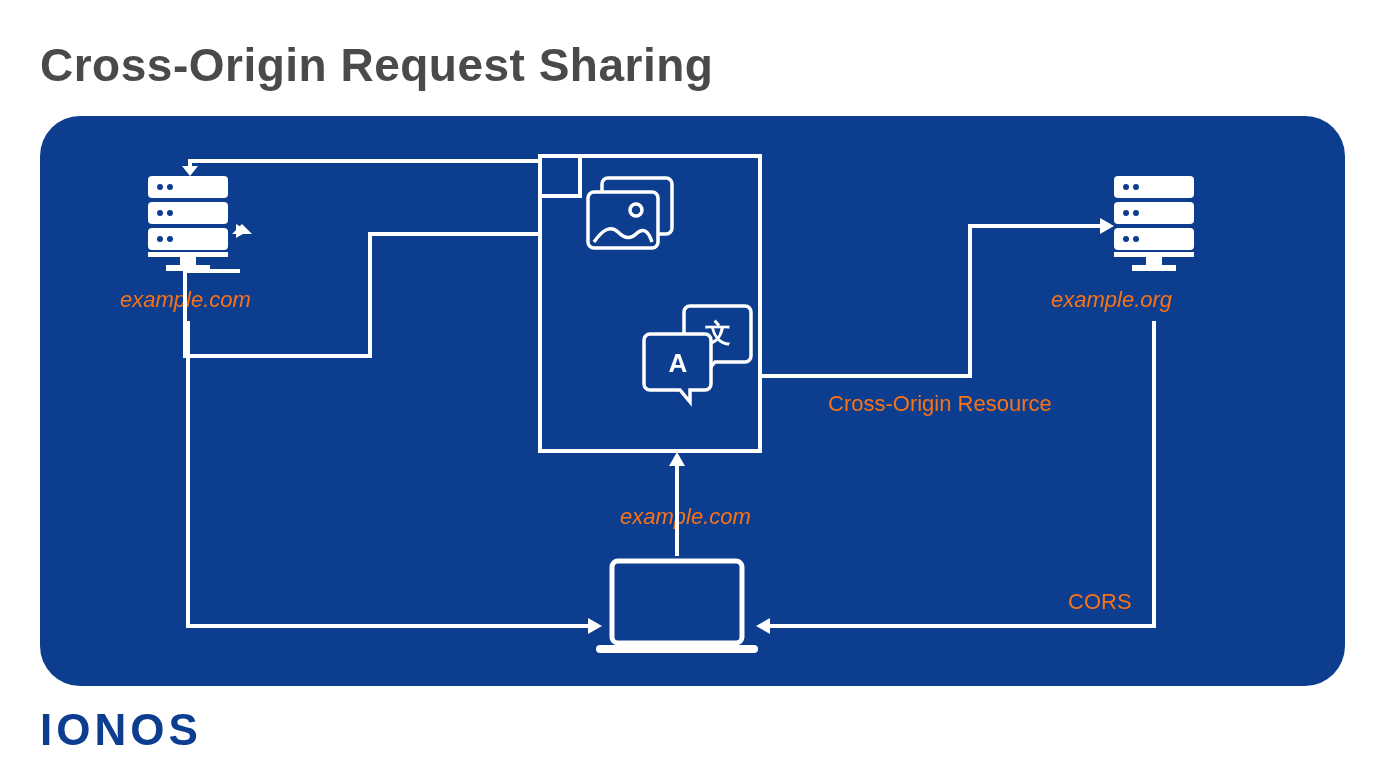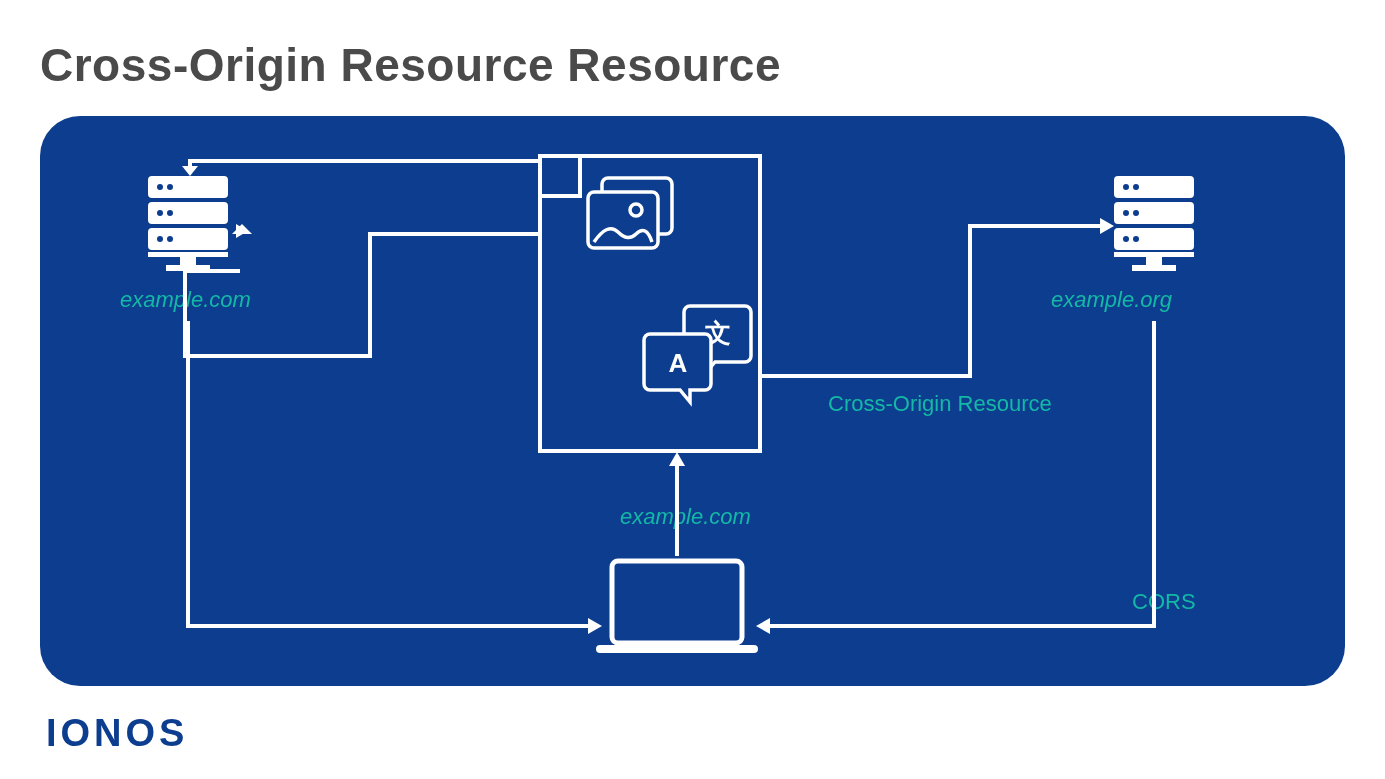--- a/index.html
+++ b/index.html
@@ -26,54 +26,53 @@
     left: 40px;
     width: 1305px;
     height: 570px;
     background: #0d3d8f;
     border-radius: 40px;
   }
   .brand {
     position: absolute;
     left: 40px;
     bottom: 24px;
-    font-size: 38px;
+    font-size: 44px;
     font-weight: 700;
     letter-spacing: 4px;
     color: #0d3d8f;
     font-family: Arial, sans-serif;
-    margin-left: 6px;
   }
   .label {
     position: absolute;
-    color: #14b8a6;
+    color: #f97316;
     font-size: 22px;
     font-style: italic;
   }
   .label-plain { font-style: normal; }
   svg.overlay {
     position: absolute;
     top: 0; left: 0;
     width: 1305px;
     height: 570px;
     pointer-events: none;
   }
 </style>
 </head>
 <body>
 
-<div class="title">Cross-Origin Resource Resource</div>
+<div class="title">Cross-Origin Request Sharing</div>
 
 <div class="panel">
 
   <div class="label" style="left:80px; top:171px;">example.com</div>
   <div class="label" style="left:1011px; top:171px;">example.org</div>
   <div class="label label-plain" style="left:788px; top:275px;">Cross-Origin Resource</div>
   <div class="label" style="left:580px; top:388px;">example.com</div>
-  <div class="label label-plain" style="left:1092px; top:473px;text-align:center;">CORS</div>
+  <div class="label label-plain" style="left:1028px; top:473px;text-align:center;">CORS</div>
 
   <svg class="overlay" viewBox="0 0 1305 570">
     <defs>
       <g id="server">
         <rect x="0" y="0" width="80" height="22" rx="4" fill="#fff"></rect>
         <rect x="0" y="26" width="80" height="22" rx="4" fill="#fff"></rect>
         <rect x="0" y="52" width="80" height="22" rx="4" fill="#fff"></rect>
         <circle cx="12" cy="11" r="3" fill="#0d3d8f"></circle>
           <circle cx="22" cy="11" r="3" fill="#0d3d8f"></circle>
         <circle cx="12" cy="37" r="3" fill="#0d3d8f"></circle>

